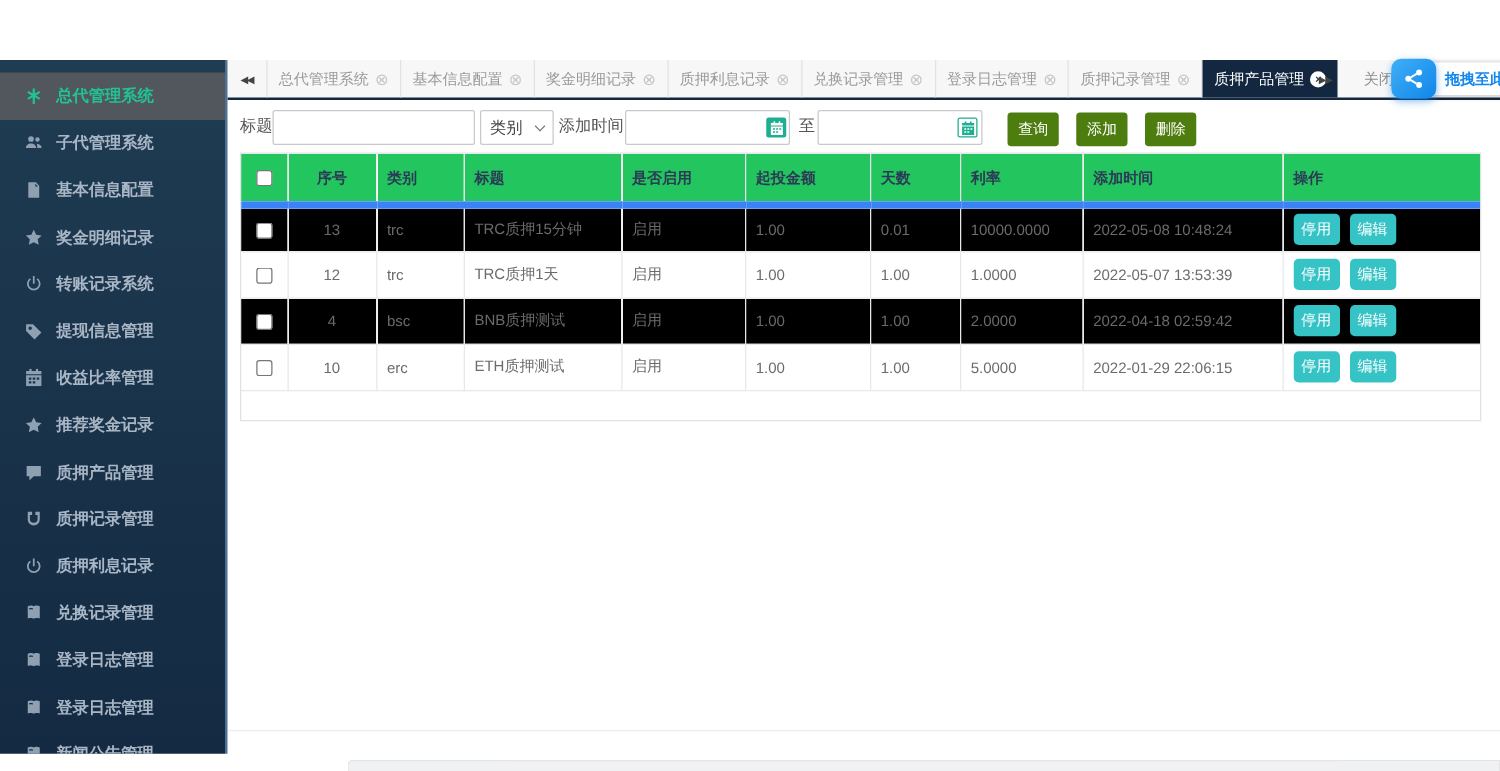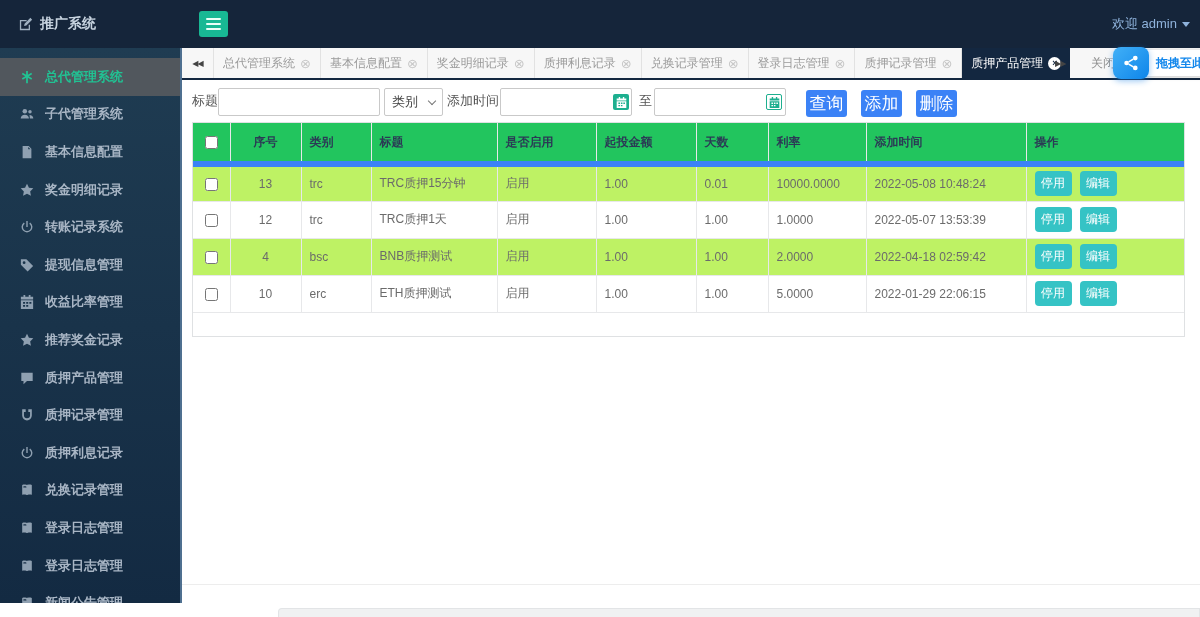--- a/index.html
+++ b/index.html
@@ -48,67 +48,48 @@
   .f-input { position:absolute; top:8px; height:28px; border:1px solid #c9c9c9; border-radius:2px; background:#fff; font-size:12px; padding:0 6px; color:#333; outline:none; }
   .f-text { left:218px; width:162px; }
   .f-select { position:absolute; left:384px; top:8px; width:59px; height:28px; border:1px solid #c9c9c9; border-radius:2px; background:#fff; display:flex; align-items:center; justify-content:space-between; padding:0 7px; font-size:13px; color:#444; cursor:pointer; }
   .chev { width:6px; height:6px; border-right:1.5px solid #777; border-bottom:1.5px solid #777; transform:rotate(45deg); margin-top:-3px; }
   .f-date1 { left:500px; width:132px; padding-right:22px; }
   .f-date2 { left:654px; width:132px; padding-right:22px; }
   .cal-btn { position:absolute; top:14px; width:16px; height:16px; border-radius:2px; display:flex; align-items:center; justify-content:center; cursor:pointer; }
   .cal-btn svg { width:11px; height:11px; }
   .cal-filled { left:613px; background:#1daf8f; color:#fff; }
   .cal-outline { left:766px; background:#fff; border:1px solid #1daf8f; color:#1daf8f; }
-  .f-btn { position:absolute; top:10px; width:41px; height:27px; background:#3b82f6; color:#fff; border:none; border-radius:3px; font-size:17px; cursor:pointer; font-family:inherit; }
+  .f-btn { position:absolute; top:10px; width:41px; height:27px; background:#4d7c0f; color:#fff; border:none; border-radius:3px; font-size:12px; cursor:pointer; font-family:inherit; }
   .btn-search { left:806px; } .btn-add { left:861px; } .btn-del { left:916px; }
 
   
   .table-wrap { position:absolute; left:192px; top:122px; width:993px; height:215px; border:1px solid #dfe1e3; background:#fff; }
   table { border-collapse:collapse; width:100%; table-layout:fixed; }
   th, td { border-right:1px solid #e7e8ea; font-size:12px; overflow:hidden; white-space:nowrap; }
   th:last-child, td:last-child { border-right:none; }
   thead th { height:41px; background:#22c55e; color:#2b3a55; font-weight:bold; text-align:left; padding:0 8px; border-bottom:6px solid #3b82f6; }
   tbody td { height:37px; color:#6b6b6b; padding:0 8px; border-bottom:1px solid #e7e8ea; }
-  tr.alt td { background:#bef264; }
+  tr.alt td { background:#000000; }
   .col-check { width:37px; text-align:center !important; padding:0 !important; }
   .col-no { width:71px; text-align:center !important; }
   .col-cat { width:70px; } .col-title { width:126px; } .col-en { width:99px; }
   .col-min { width:100px; } .col-days { width:72px; } .col-rate { width:98px; }
   .col-time { width:160px; } .col-op { width:158px; }
   input[type=checkbox] { width:13px; height:13px; cursor:pointer; vertical-align:middle; }
   .op-btn { display:inline-block; width:37px; height:25px; line-height:25px; text-align:center; background:#35c3c5; color:#fff; font-size:12px; border:none; border-radius:4px; margin-right:8px; cursor:pointer; font-family:inherit; padding:0; }
 
   
   .footline { position:absolute; left:182px; top:584px; width:1018px; height:1px; background:#ededed; }
   .bottombar { position:absolute; left:278px; top:608px; width:922px; height:9px; background:#f0f1f2; border:1px solid #e2e4e6; border-bottom:none; border-radius:4px 0 0 0; }
 </style>
 </head>
 <body>
 
 <div class="page">
 
-  <div class="topbar">
-    <div class="brand">
-      <span class="b-icon">
-        <svg width="15" height="15" viewBox="0 0 16 16" fill="currentColor">
-            <path d="M2 3.2h7.2v1.4H3.4v8h8V8.2h1.4v5.8H2zM13.2.9l1.9 1.9-6.2 6.2-2.4.5.5-2.4z"></path>
-          </svg>
-      </span>
-      <span>推广系统</span>
-    </div>
-    <div class="hamburger">
-        <i></i>
-        <i></i>
-        <i></i>
-      </div>
-    <div class="welcome">
-      <span>欢迎 admin</span>
-      <span class="caret"></span>
-    </div>
-  </div>
 
   <div class="sidebar">
       <div class="side-item active">
         <span class="s-icon">
           <svg viewBox="0 0 16 16" fill="currentColor">
             <path d="M7 1h2v4.5l3.9-2.3 1 1.7L10 7.2l3.9 2.3-1 1.7L9 8.9V15H7V8.9l-3.9 2.3-1-1.7L6 7.2 2.1 4.9l1-1.7L7 5.5z"></path>
           </svg>
         </span>
         <span>总代管理系统</span>
       </div>

